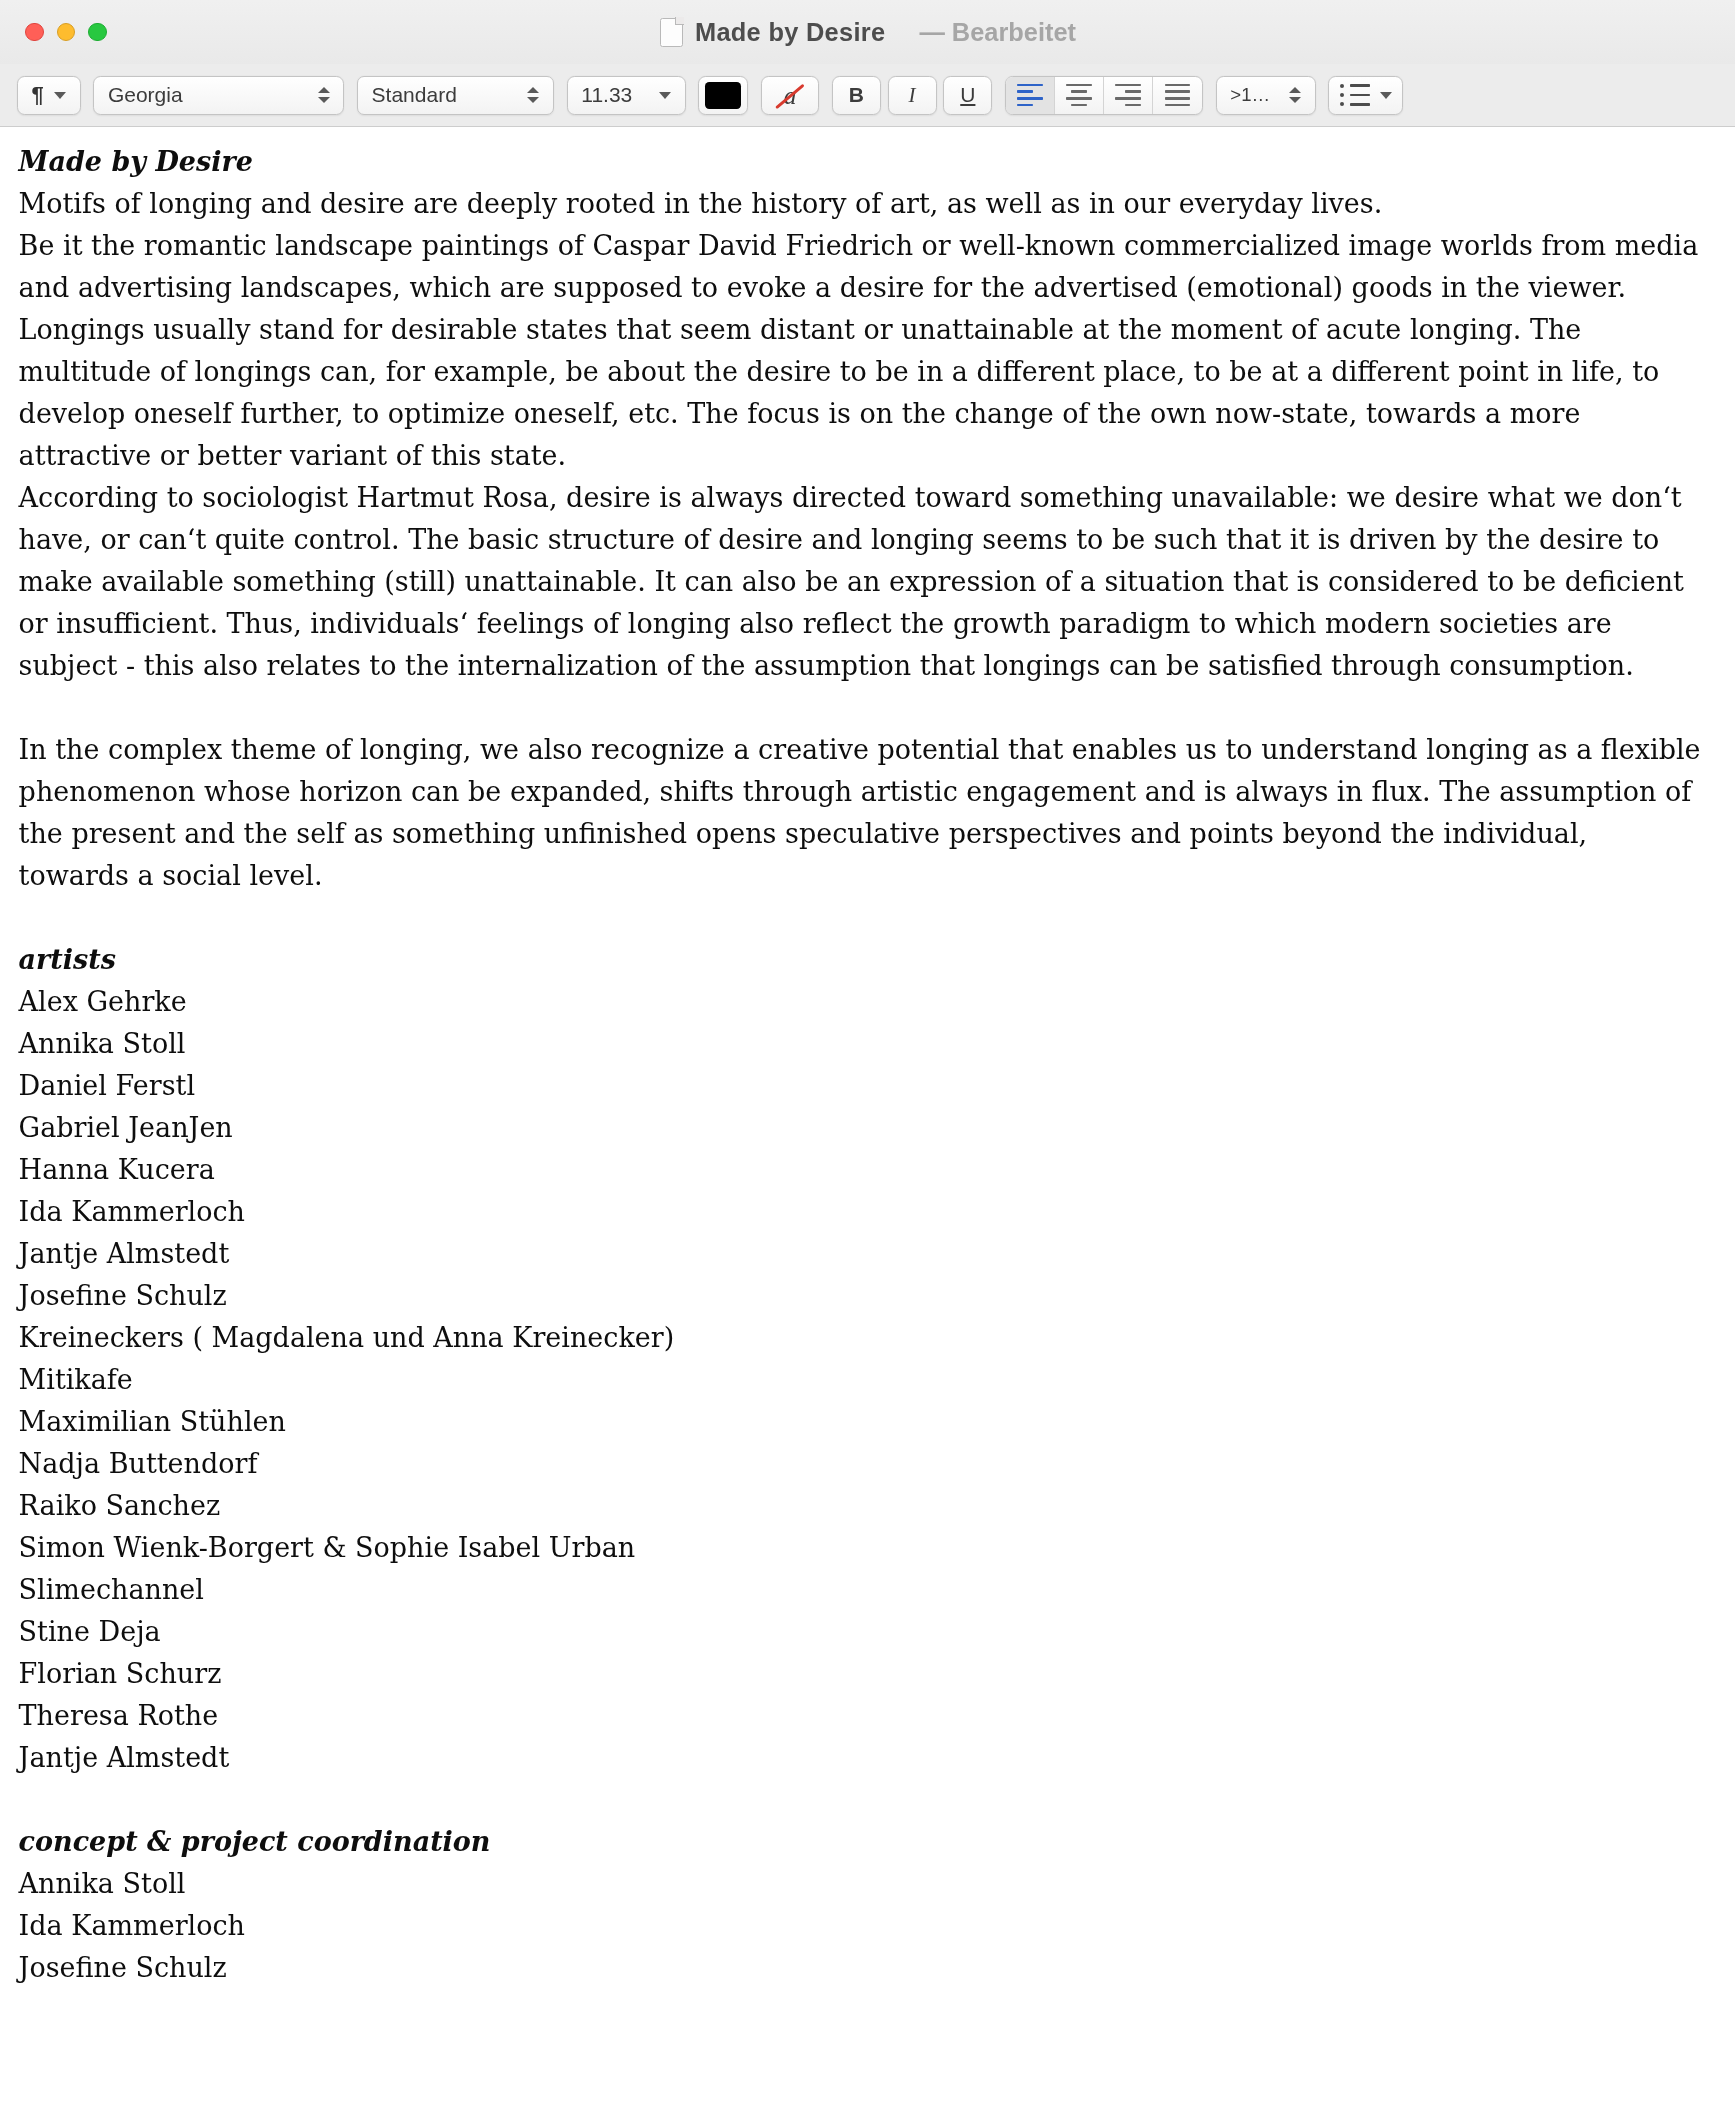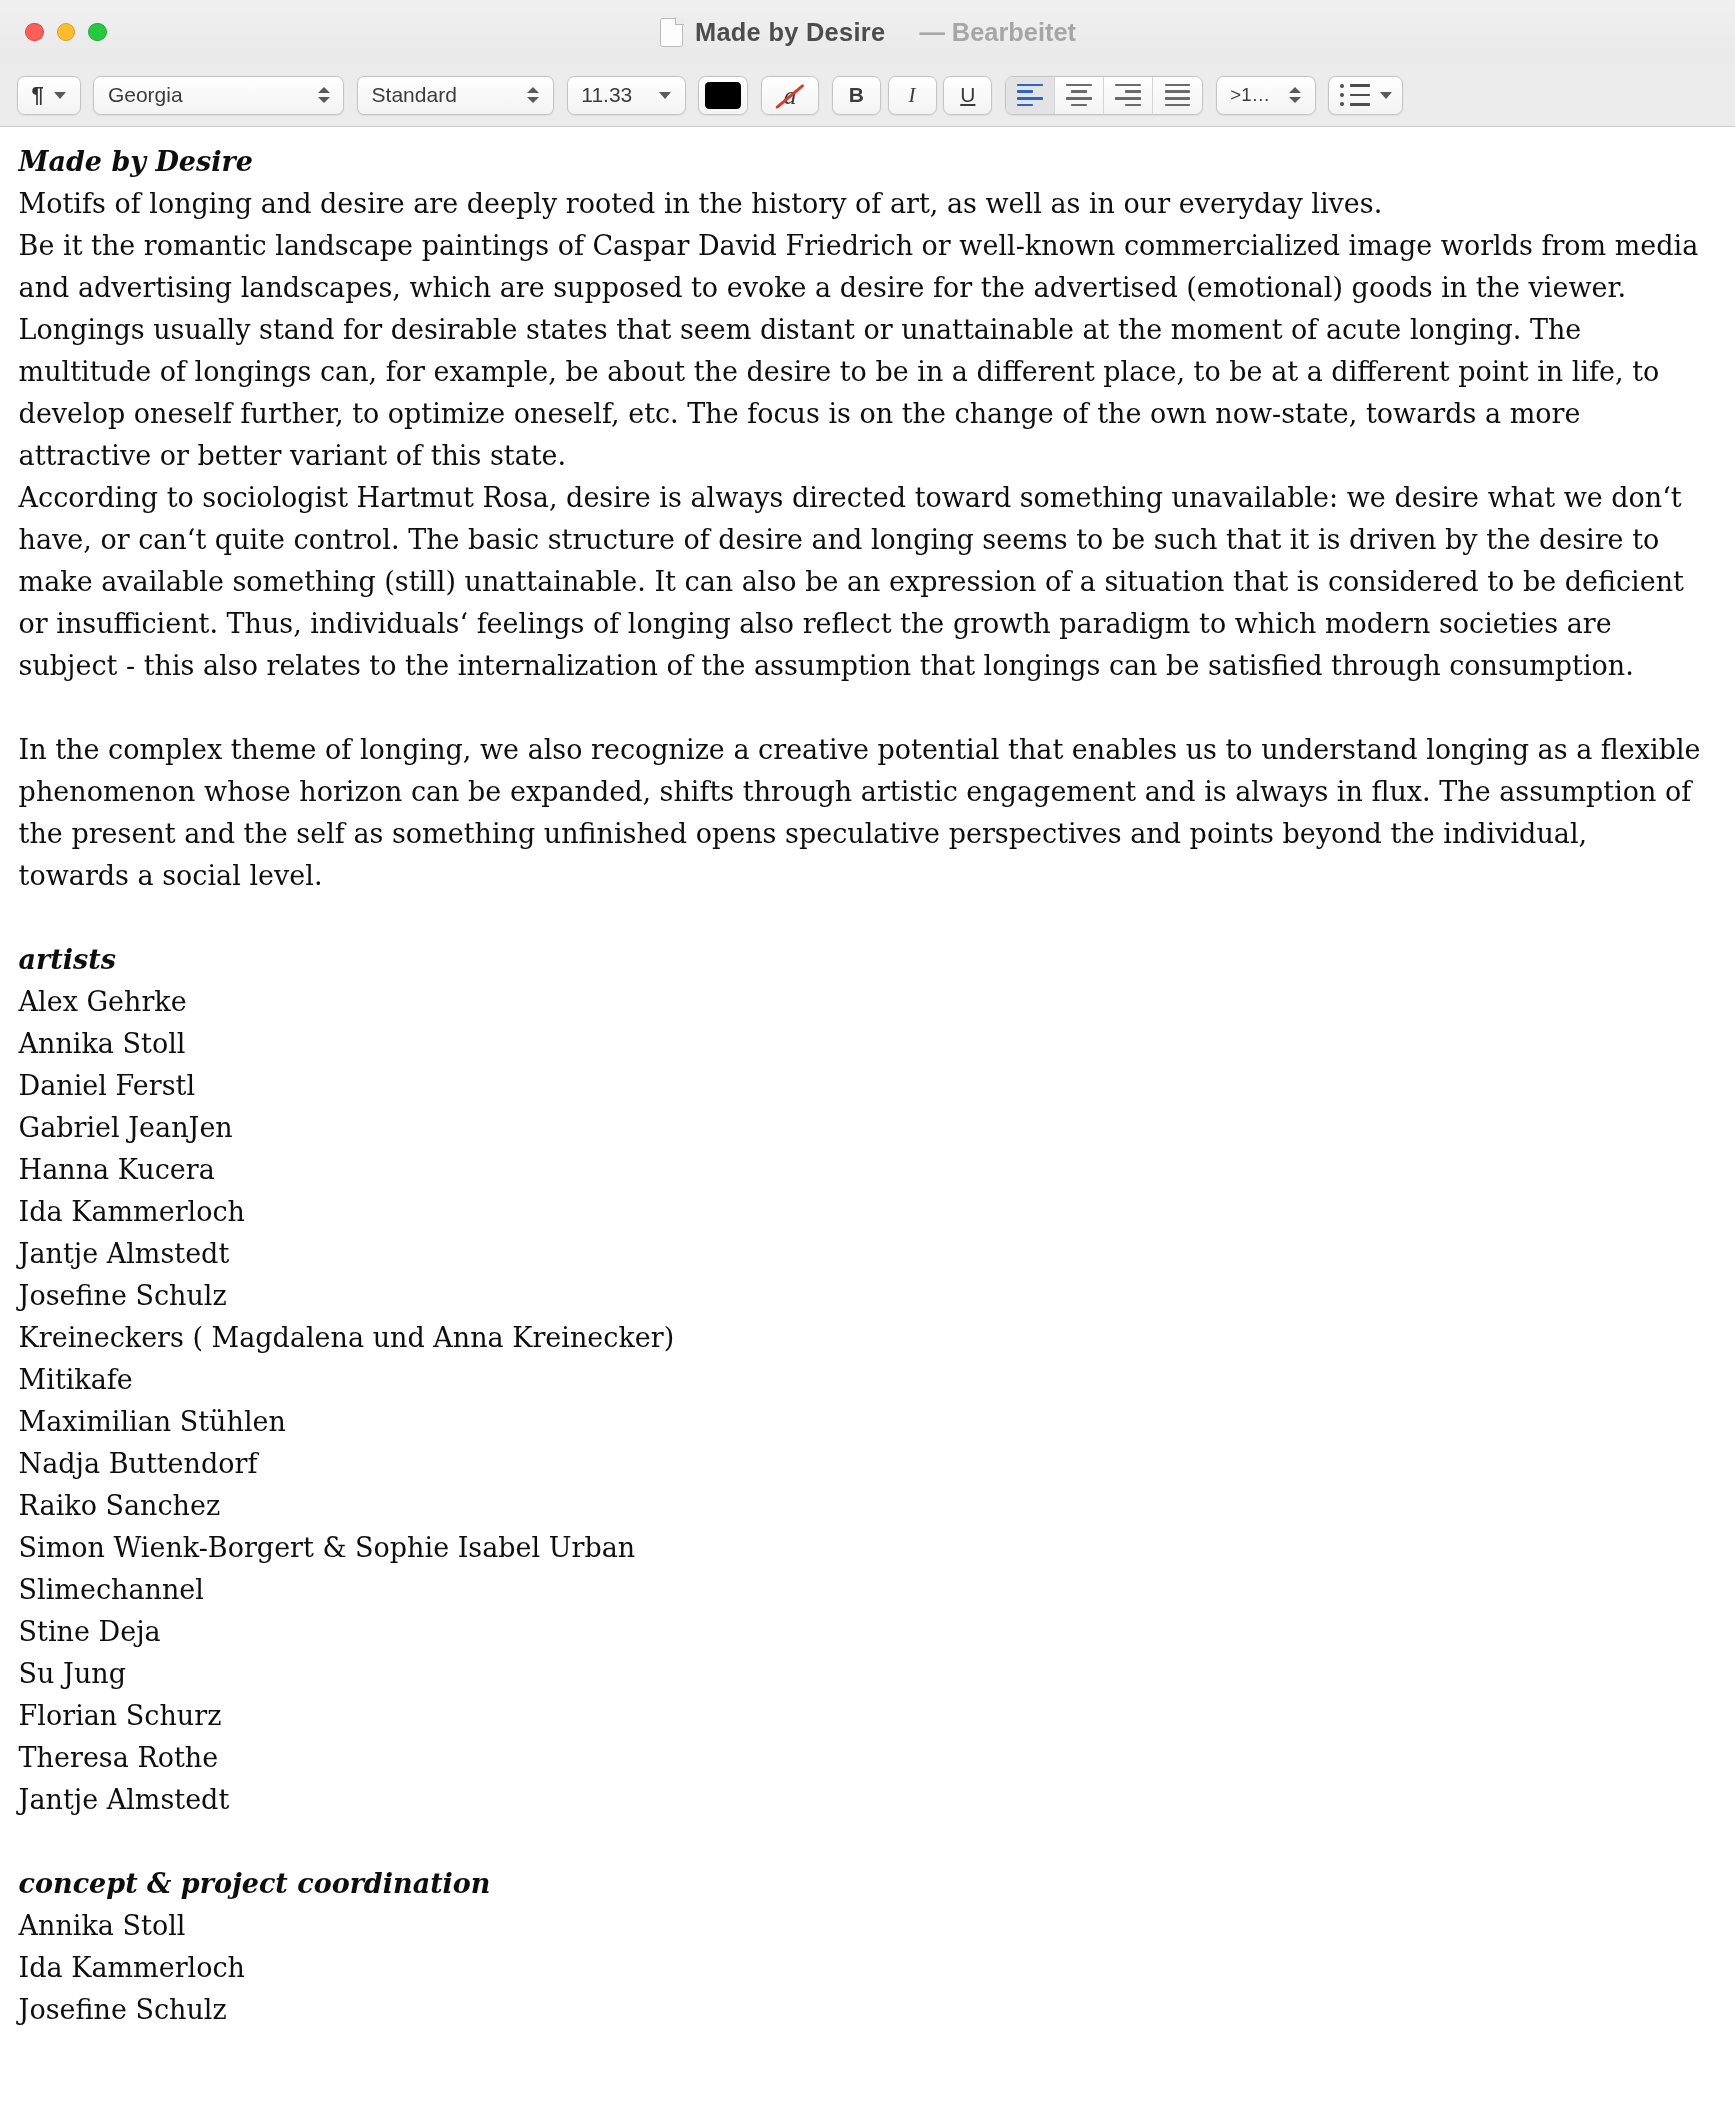--- a/index.html
+++ b/index.html
@@ -283,21 +283,20 @@
         <p>Jantje Almstedt</p>
         <p>Josefine Schulz</p>
         <p>Kreineckers ( Magdalena und Anna Kreinecker)</p>
         <p>Mitikafe</p>
         <p>Maximilian Stühlen</p>
         <p>Nadja Buttendorf</p>
         <p>Raiko Sanchez</p>
         <p>Simon Wienk-Borgert &amp; Sophie Isabel Urban</p>
         <p>Slimechannel</p>
         <p>Stine Deja</p>
-        <p>Su Jung</p>
         <p>Florian Schurz</p>
         <p>Theresa Rothe</p>
         <p>Jantje Almstedt</p>
       </div>
     <p class="blank"></p>
     <p class="bi">concept &amp; project coordination</p>
     <div>
         <p>Annika Stoll</p>
         <p>Ida Kammerloch</p>
         <p>Josefine Schulz</p>

